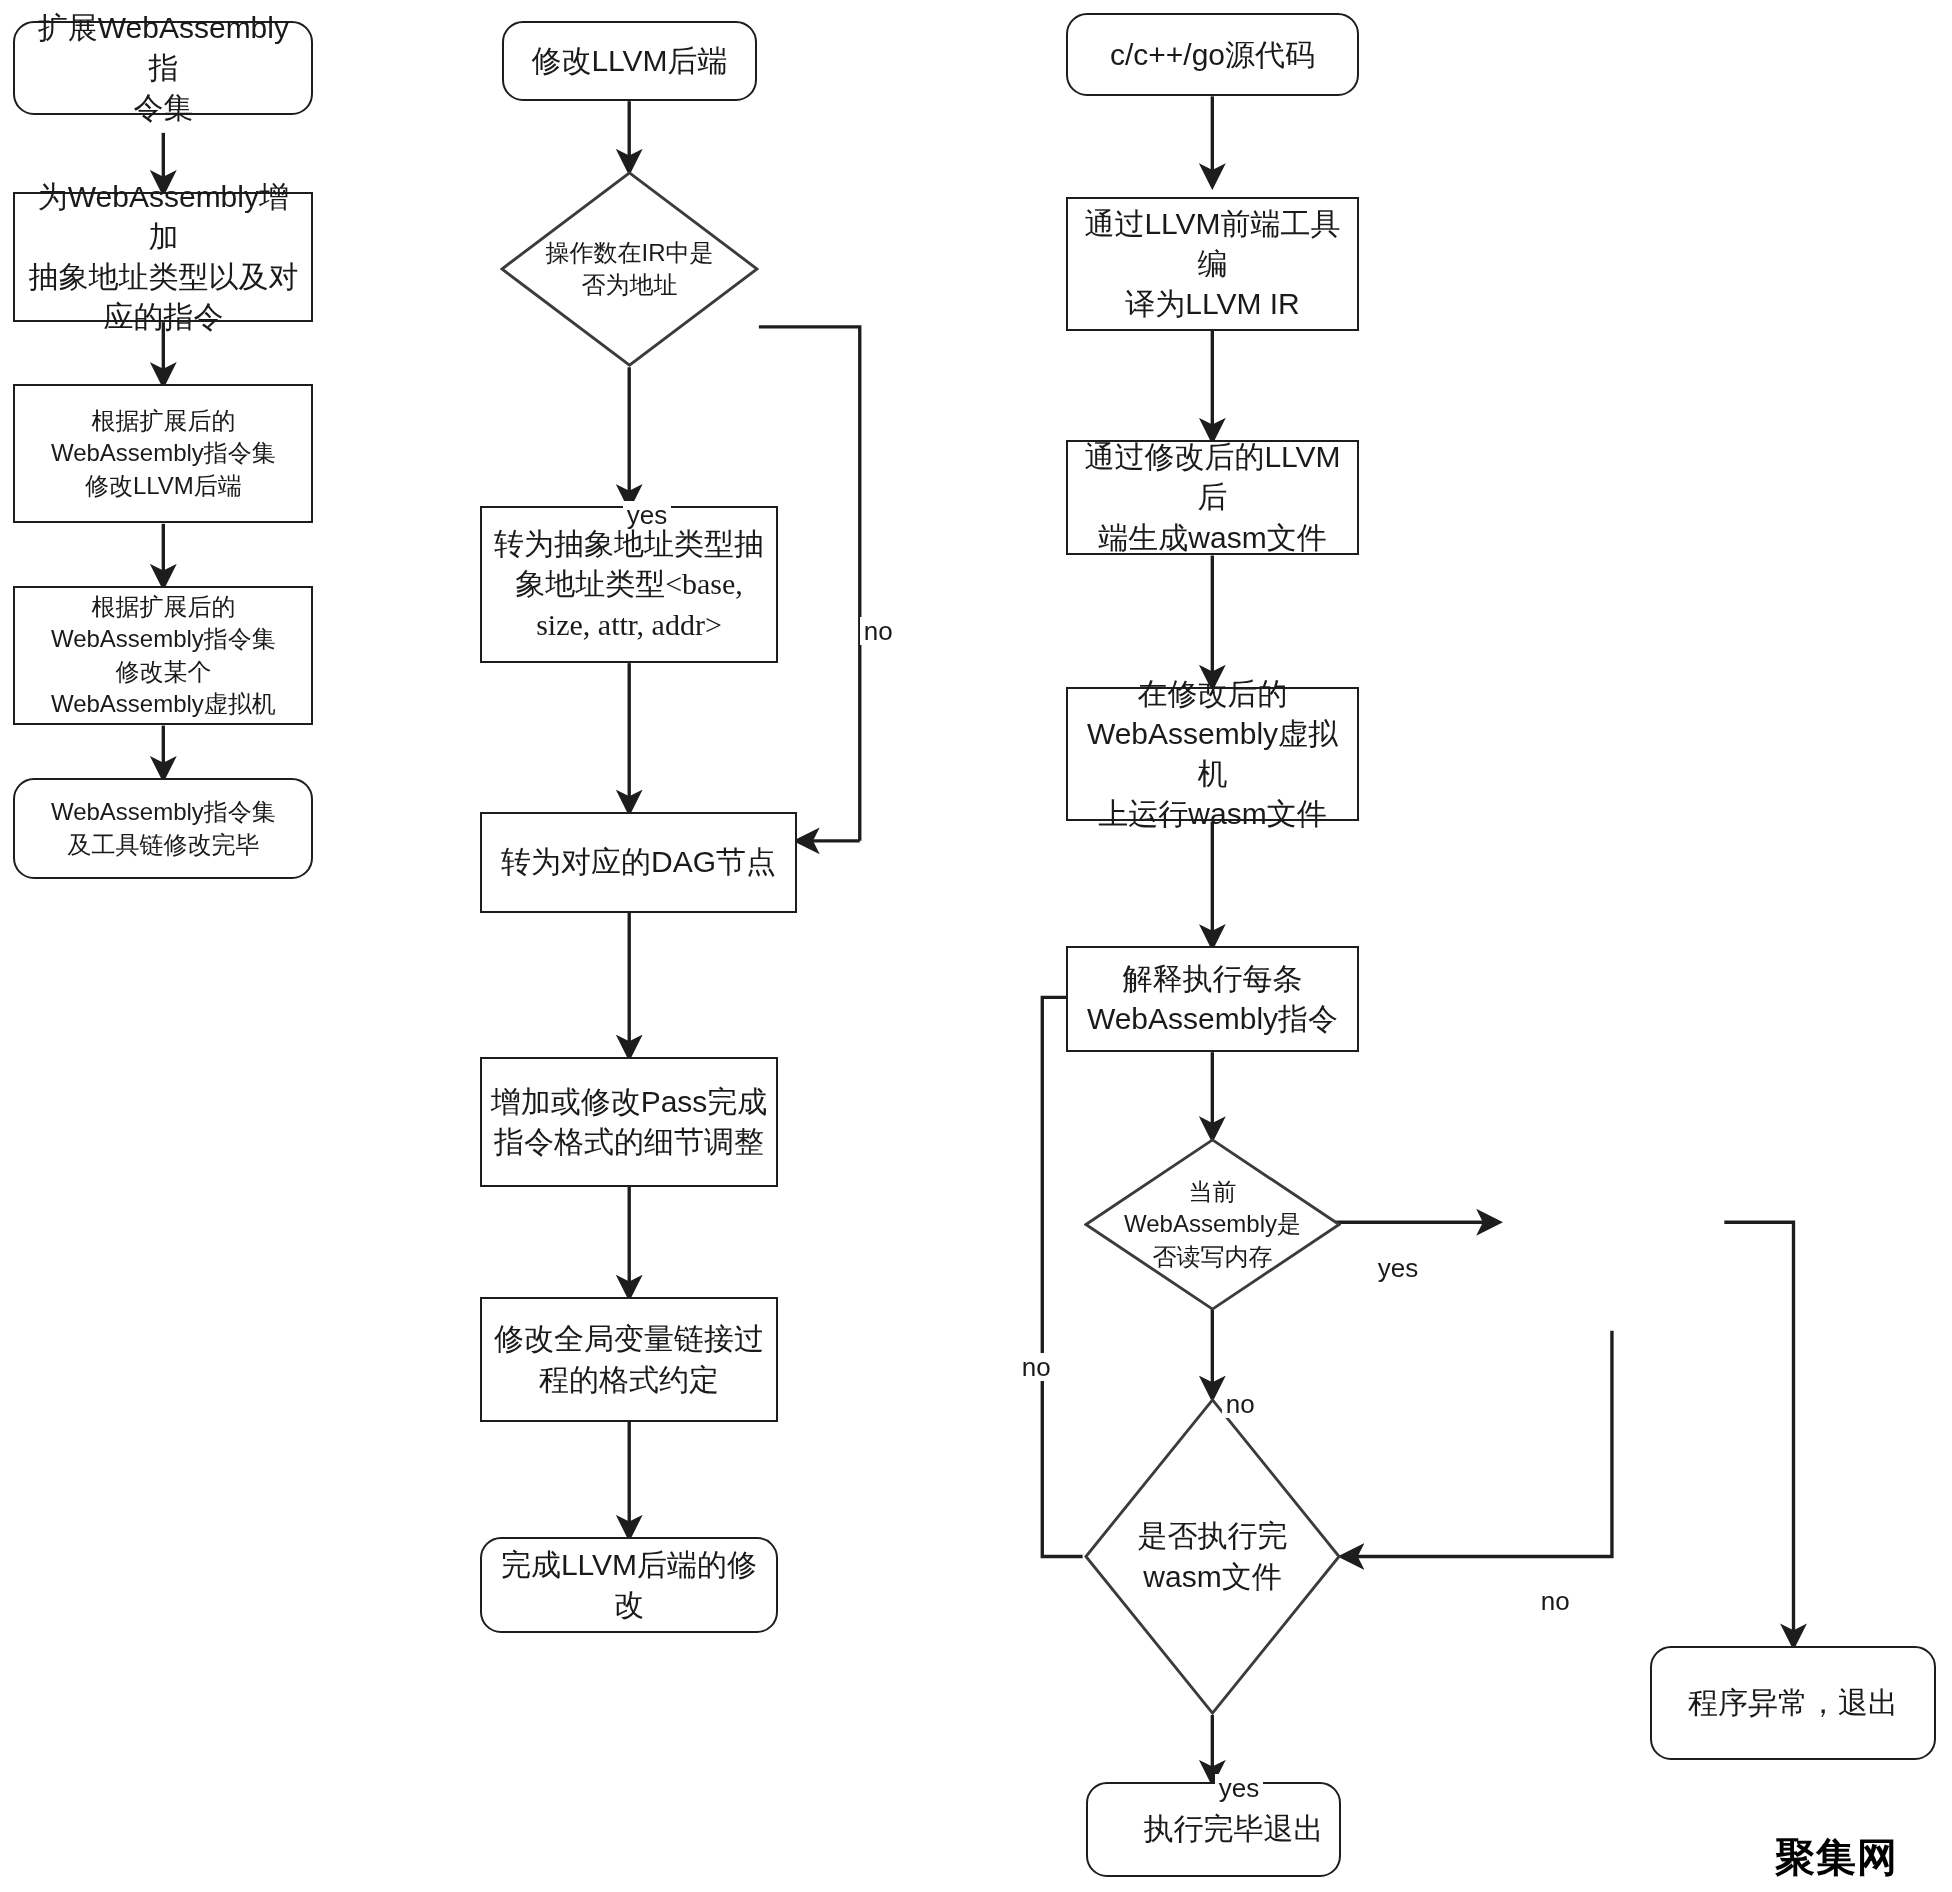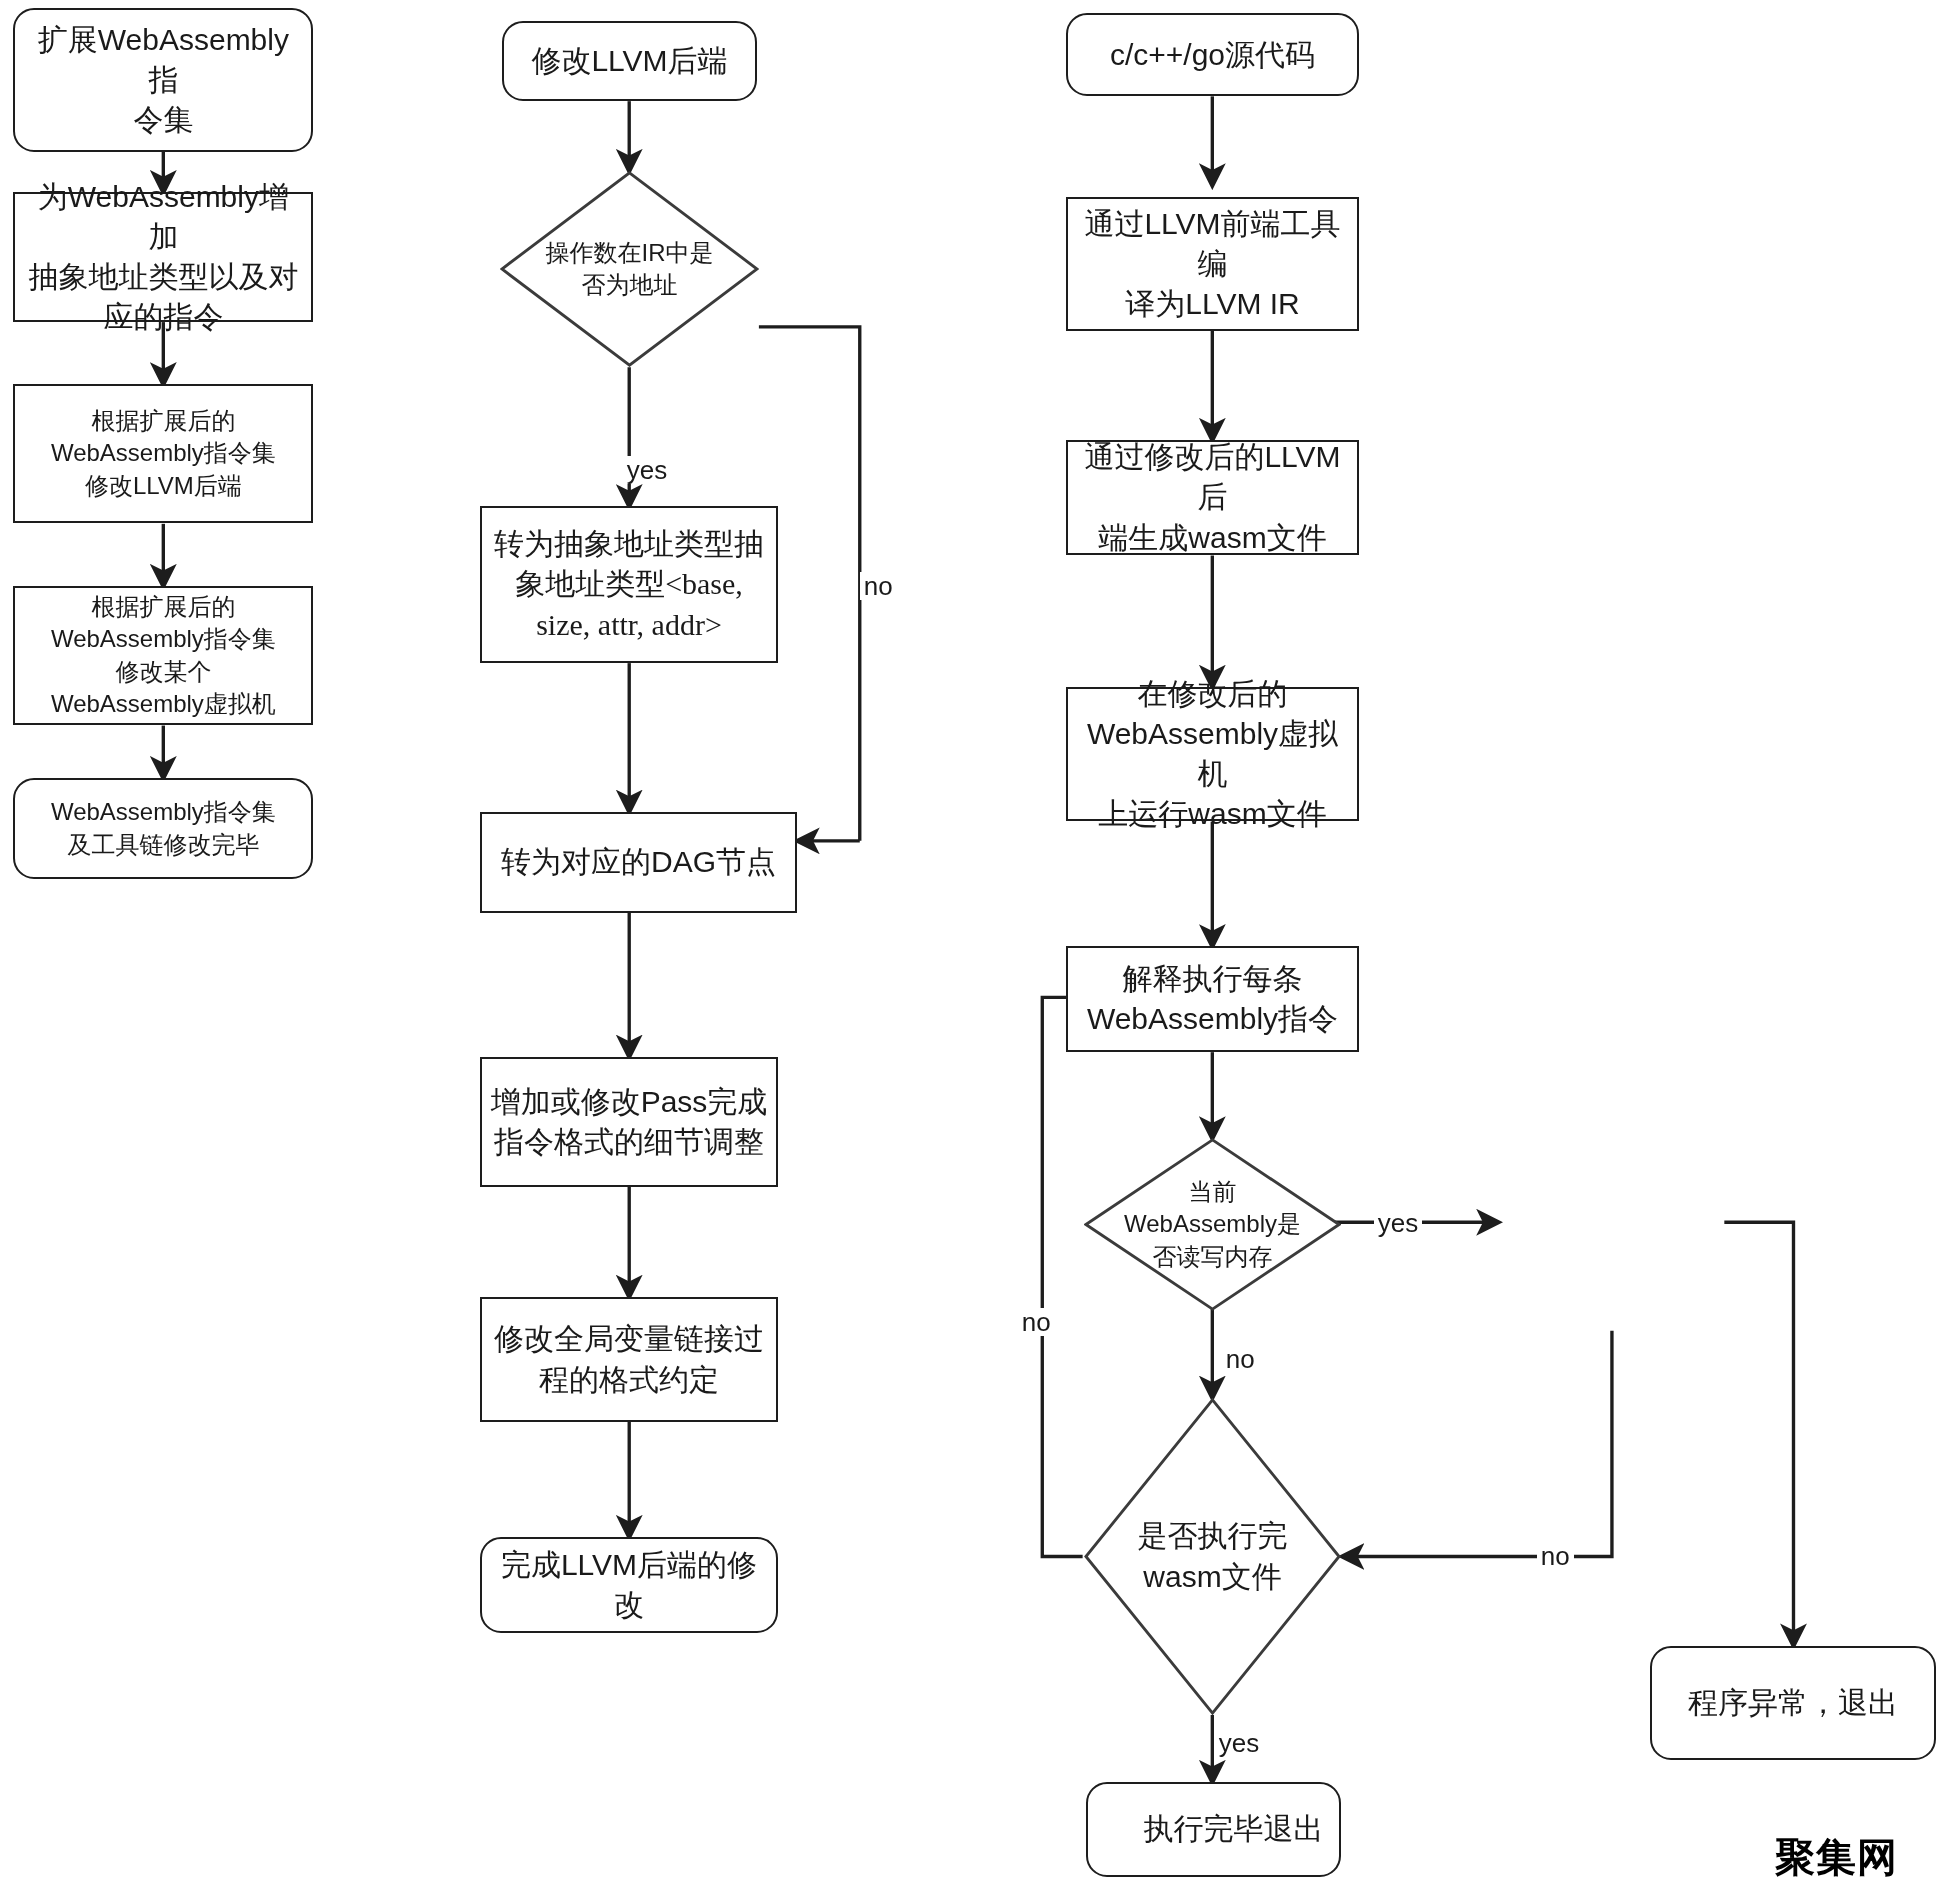--- a/index.html
+++ b/index.html
@@ -63,20 +63,21 @@
     z-index: 2;
   }
   .edge-label {
     position: absolute;
     color: #1a1a1a;
     background: #ffffff;
     font-size: 26px;
     line-height: 1;
     padding: 1px 3.8px;
     white-space: nowrap;
+    margin-top: 45px;
   }
   .watermark {
     position: absolute;
     color: #000000;
     font-weight: bold;
     letter-spacing: 1px;
     white-space: nowrap;
   }
   .f30 { font-size: 24px; }
   .f31 { font-size: 30px; }
@@ -123,21 +124,21 @@
       <path d="M 1795 1272 L 1867 1272 L 1867 1713" marker-end="url(#arrow)"></path>
 
       <path d="M 1678 1385 L 1678 1620 L 1397 1620" marker-end="url(#arrow)"></path>
 
       <path d="M 1127 1620 L 1085 1620 L 1085 1038 L 1158 1038" marker-end="url(#arrow)"></path>
 
       <line x1="1262" y1="1785" x2="1262" y2="1855" marker-end="url(#arrow)"></line>
     </g>
   </svg>
 
-  <div class="node round f31" style="left:13.4px; top:8px; width:300px; height:144px;justify-content:flex-end;">
+  <div class="node round f31" style="left:13.4px; top:21px; width:300px; height:94px;justify-content:flex-end;">
     <span class="lbl">扩展WebAssembly指
 令集</span>
   </div>
 
   <div class="node rect f31" style="left:13.4px; top:192px; width:300px; height:130px;">
     <span class="lbl">为WebAssembly增加
 抽象地址类型以及对
 应的指令</span>
   </div>
 

